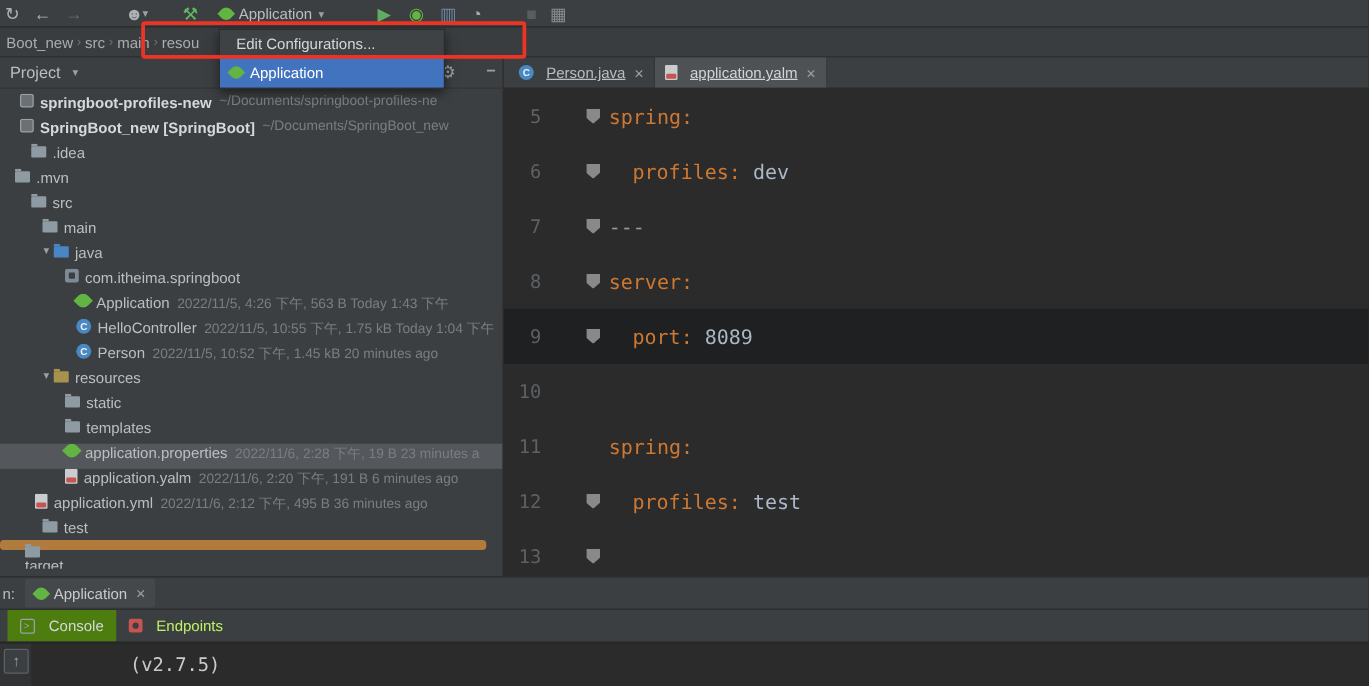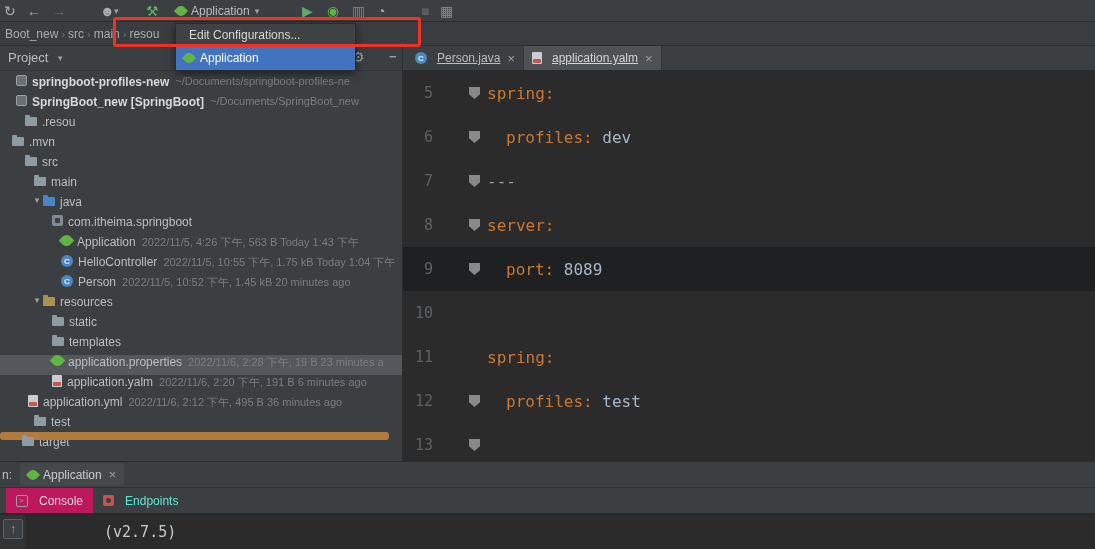--- a/index.html
+++ b/index.html
@@ -69,22 +69,22 @@
   .ctext { font-size:16px; white-space:pre; }
   .tok-key { color:#CC7832; }
   .tok-val { color:#A9B7C6; }
   .tok-dim { color:#9A9A9A; }
 
   
   .runbar { position:absolute; left:0; right:0; top:461px; height:26px; background:#3C3F41; border-top:1px solid #2B2B2B; display:flex; align-items:center; }
   .run-prefix { color:#BBBDBF; font-size:12px; margin-left:2px; }
   .runtab { display:flex; align-items:center; gap:5px; margin-left:8px; padding:4px 8px; background:#45484B; border-radius:2px; color:#C8CACC; font-size:12px; }
   .tooltabs { position:absolute; left:0; right:0; top:487px; height:27px; background:#3C3F41; border-top:1px solid #2E3133; border-bottom:1px solid #2B2B2B; display:flex; align-items:stretch; padding-left:6px; }
-  .ttab { display:flex; align-items:center; gap:6px; padding:0 10px; font-size:12px; color:#5eead4; }
-  .ttab.sel { background:#be185d; color:#D6D8DA; }
+  .ttab { display:flex; align-items:center; gap:6px; padding:0 10px; font-size:12px; color:#bef264; }
+  .ttab.sel { background:#4d7c0f; color:#D6D8DA; }
   .console { position:absolute; left:0; right:0; top:514px; bottom:0; background:#2B2B2B; border-top:1px solid #242628; }
   .console-gutter { position:absolute; left:0; top:0; bottom:0; width:26px; background:#313335; border-right:1px solid #2B2B2B; }
   .up-box { position:absolute; left:3px; top:4px; width:20px; height:20px; border:1px solid #5E6163; background:#3C3F41; color:#9DA0A3; font-size:12px; display:flex; align-items:center; justify-content:center; border-radius:2px; }
   .console-text { position:absolute; left:104px; top:50%; transform:translateY(-50%); font-family:"DejaVu Sans Mono",monospace; font-size:15px; color:#C8CACC; }
 
   
   .popup { position:absolute; left:175px; top:23px; width:181px; background:#3F4244; border:1px solid #2A2C2E; box-shadow:0 3px 8px rgba(0,0,0,.5); z-index:40; }
   .popup-item { height:22px; display:flex; align-items:center; padding-left:13px; font-size:12px; color:#D4D6D8; }
   .popup-item.sel { height:24px; background:#4273BF; color:#FFFFFF; gap:6px; padding-left:8px; }
   .red-rect { position:absolute; left:113px; top:17px; width:308px; height:30px; border:3px solid #EE3324; border-radius:3px; z-index:60; pointer-events:none; }
@@ -154,21 +154,21 @@
     </div>
     <div class="trow" style="padding-left: 4px;">
       <span class="chev"></span>
       <span class="tic ic-proj"></span>
       <span class="tlabel bold">SpringBoot_new [SpringBoot]</span>
       <span class="tmeta">~/Documents/SpringBoot_new</span>
     </div>
     <div class="trow" style="padding-left: 13px;">
       <span class="chev"></span>
       <span class="tic ic-folder"></span>
-      <span class="tlabel">.resou</span>
+      <span class="tlabel">.idea</span>
     </div>
     <div class="trow" style="">
       <span class="chev"></span>
       <span class="tic ic-folder"></span>
       <span class="tlabel">.mvn</span>
     </div>
     <div class="trow" style="padding-left: 13px;">
       <span class="chev"></span>
       <span class="tic ic-folder"></span>
       <span class="tlabel">src</span>
@@ -237,21 +237,21 @@
       <span class="chev"></span>
       <span class="tic ic-yml"></span>
       <span class="tlabel">application.yml</span>
       <span class="tmeta">2022/11/6, 2:12 下午, 495 B 36 minutes ago</span>
     </div>
     <div class="trow" style="padding-left: 22px;">
       <span class="chev"></span>
       <span class="tic ic-folder"></span>
       <span class="tlabel">test</span>
     </div>
-    <div class="trow" style="padding-left: 10px;">
+    <div class="trow" style="padding-left: 20px; flex-direction: column;">
       <span class="chev"></span>
       <span class="tic ic-folder"></span>
       <span class="tlabel">target</span>
     </div>
   </div>
 
 <div class="editor">
     <div class="cline">
       <span class="lnum">5</span>
       <span class="gslot">

